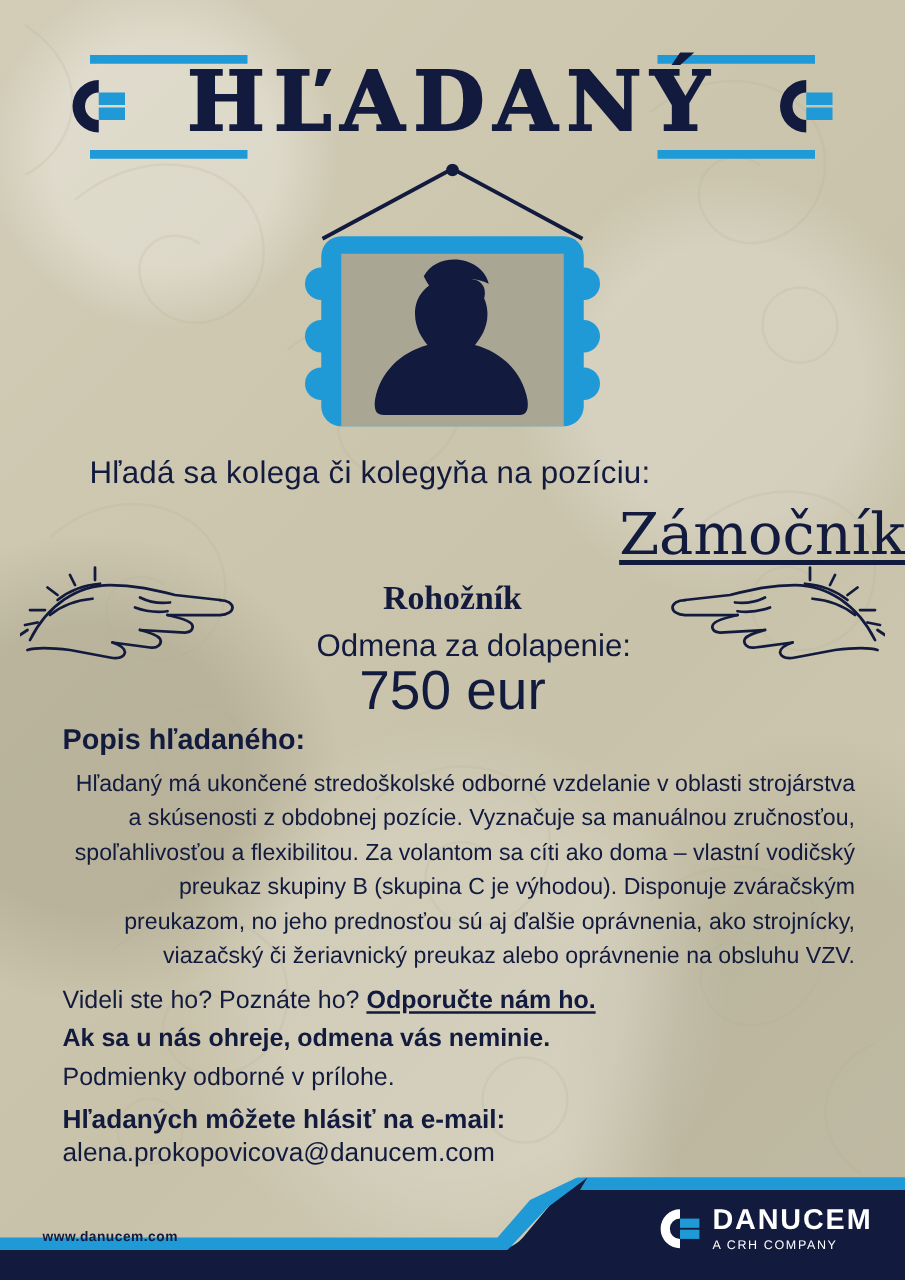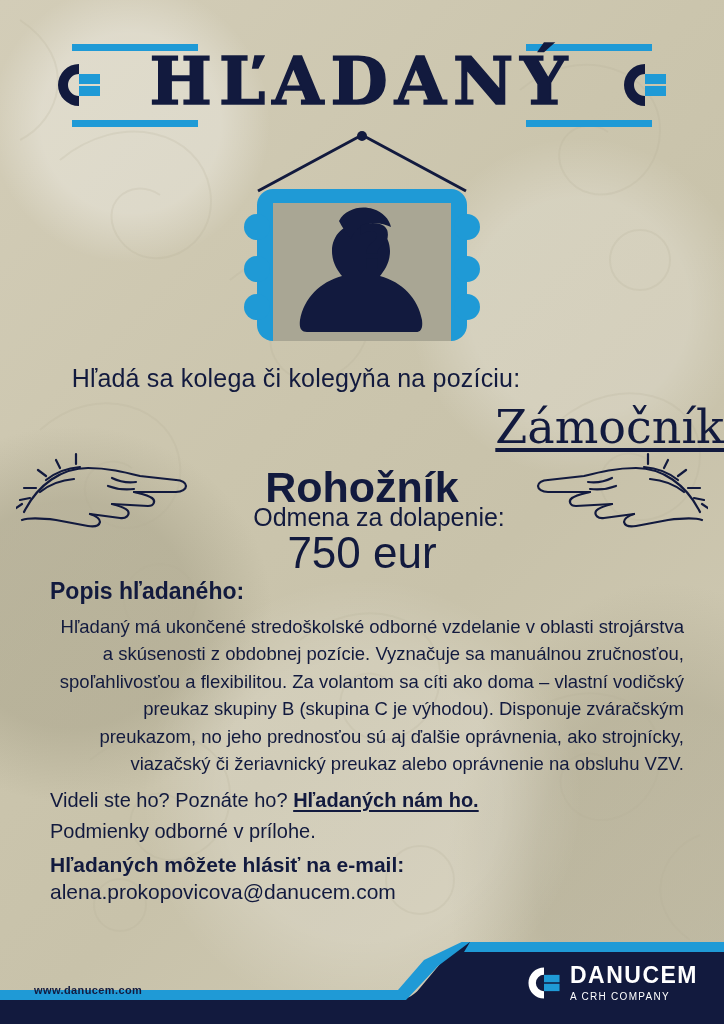--- a/index.html
+++ b/index.html
@@ -114,23 +114,23 @@
     color: #121a3e;
     text-decoration: underline;
     text-underline-offset: 5px;
   }
   .position2 {
     position: absolute;
     top: 463px;
     left: 0;
     width: 724px;
     text-align: center;
-    font-family: Liberation Sans, sans-serif;
-    font-weight: bold;
-    font-size: 43px;
+    font-family: Liberation Serif, serif;
+    font-weight: bold;
+    font-size: 27px;
     color: #121a3e;
   }
   .reward-label {
     position: absolute;
     top: 503px;
     left: 17px;
     width: 724px;
     text-align: center;
     font-size: 25px;
     color: #121a3e;
@@ -339,22 +339,23 @@
       <path d="M6 62 L0 66 M14 56 L4 58 M20 46 L8 46 M30 34 L22 28 M44 26 L40 18 M60 22 L60 12"></path>
       <path d="M96 36 C104 40 112 41 120 40"></path>
       <path d="M92 44 C100 47 110 48 118 47"></path>
     </g>
   </svg>
 
   <div class="desc-block">
     <p class="desc-heading">Popis hľadaného:</p>
     <p class="desc-body">Hľadaný má ukončené stredoškolské odborné vzdelanie v oblasti strojárstva a skúsenosti z obdobnej pozície. Vyznačuje sa manuálnou zručnosťou, spoľahlivosťou a flexibilitou. Za volantom sa cíti ako doma – vlastní vodičský preukaz skupiny B (skupina C je výhodou). Disponuje zváračským preukazom, no jeho prednosťou sú aj ďalšie oprávnenia, ako strojnícky, viazačský či žeriavnický preukaz alebo oprávnenie na obsluhu VZV.</p>
     <p class="line-q">
-      <span>Videli ste ho? Poznáte ho? </span><u>Hľadaných nám ho.</u>
+      <span>Videli ste ho? Poznáte ho? </span><u>Odporučte nám ho.</u>
     </p>
+    <p class="line-bold">Ak sa u nás ohreje, odmena vás neminie.</p>
     <p class="line-plain">Podmienky odborné v prílohe.</p>
     <p class="mail-label">Hľadaných môžete hlásiť na e-mail:</p>
     <p class="mail-addr">alena.prokopovicova@danucem.com</p>
   </div>
 
   <div class="footer">
     <svg class="footer-bg" viewBox="0 0 724 82" preserveAspectRatio="none">
       <path d="M0 82 L724 82 L724 0 L470 0 C455 0 450 10 440 22 L420 46 C412 56 404 58 392 58 L0 58 Z" fill="#121a3e"></path>
       <path d="M470 0 L724 0 L724 10 L464 10 Z" fill="#1f9ad6"></path>
       <path d="M392 52 L430 52 L414 70 L0 70 L0 52 Z" fill="#1f9ad6" opacity="0"></path>

